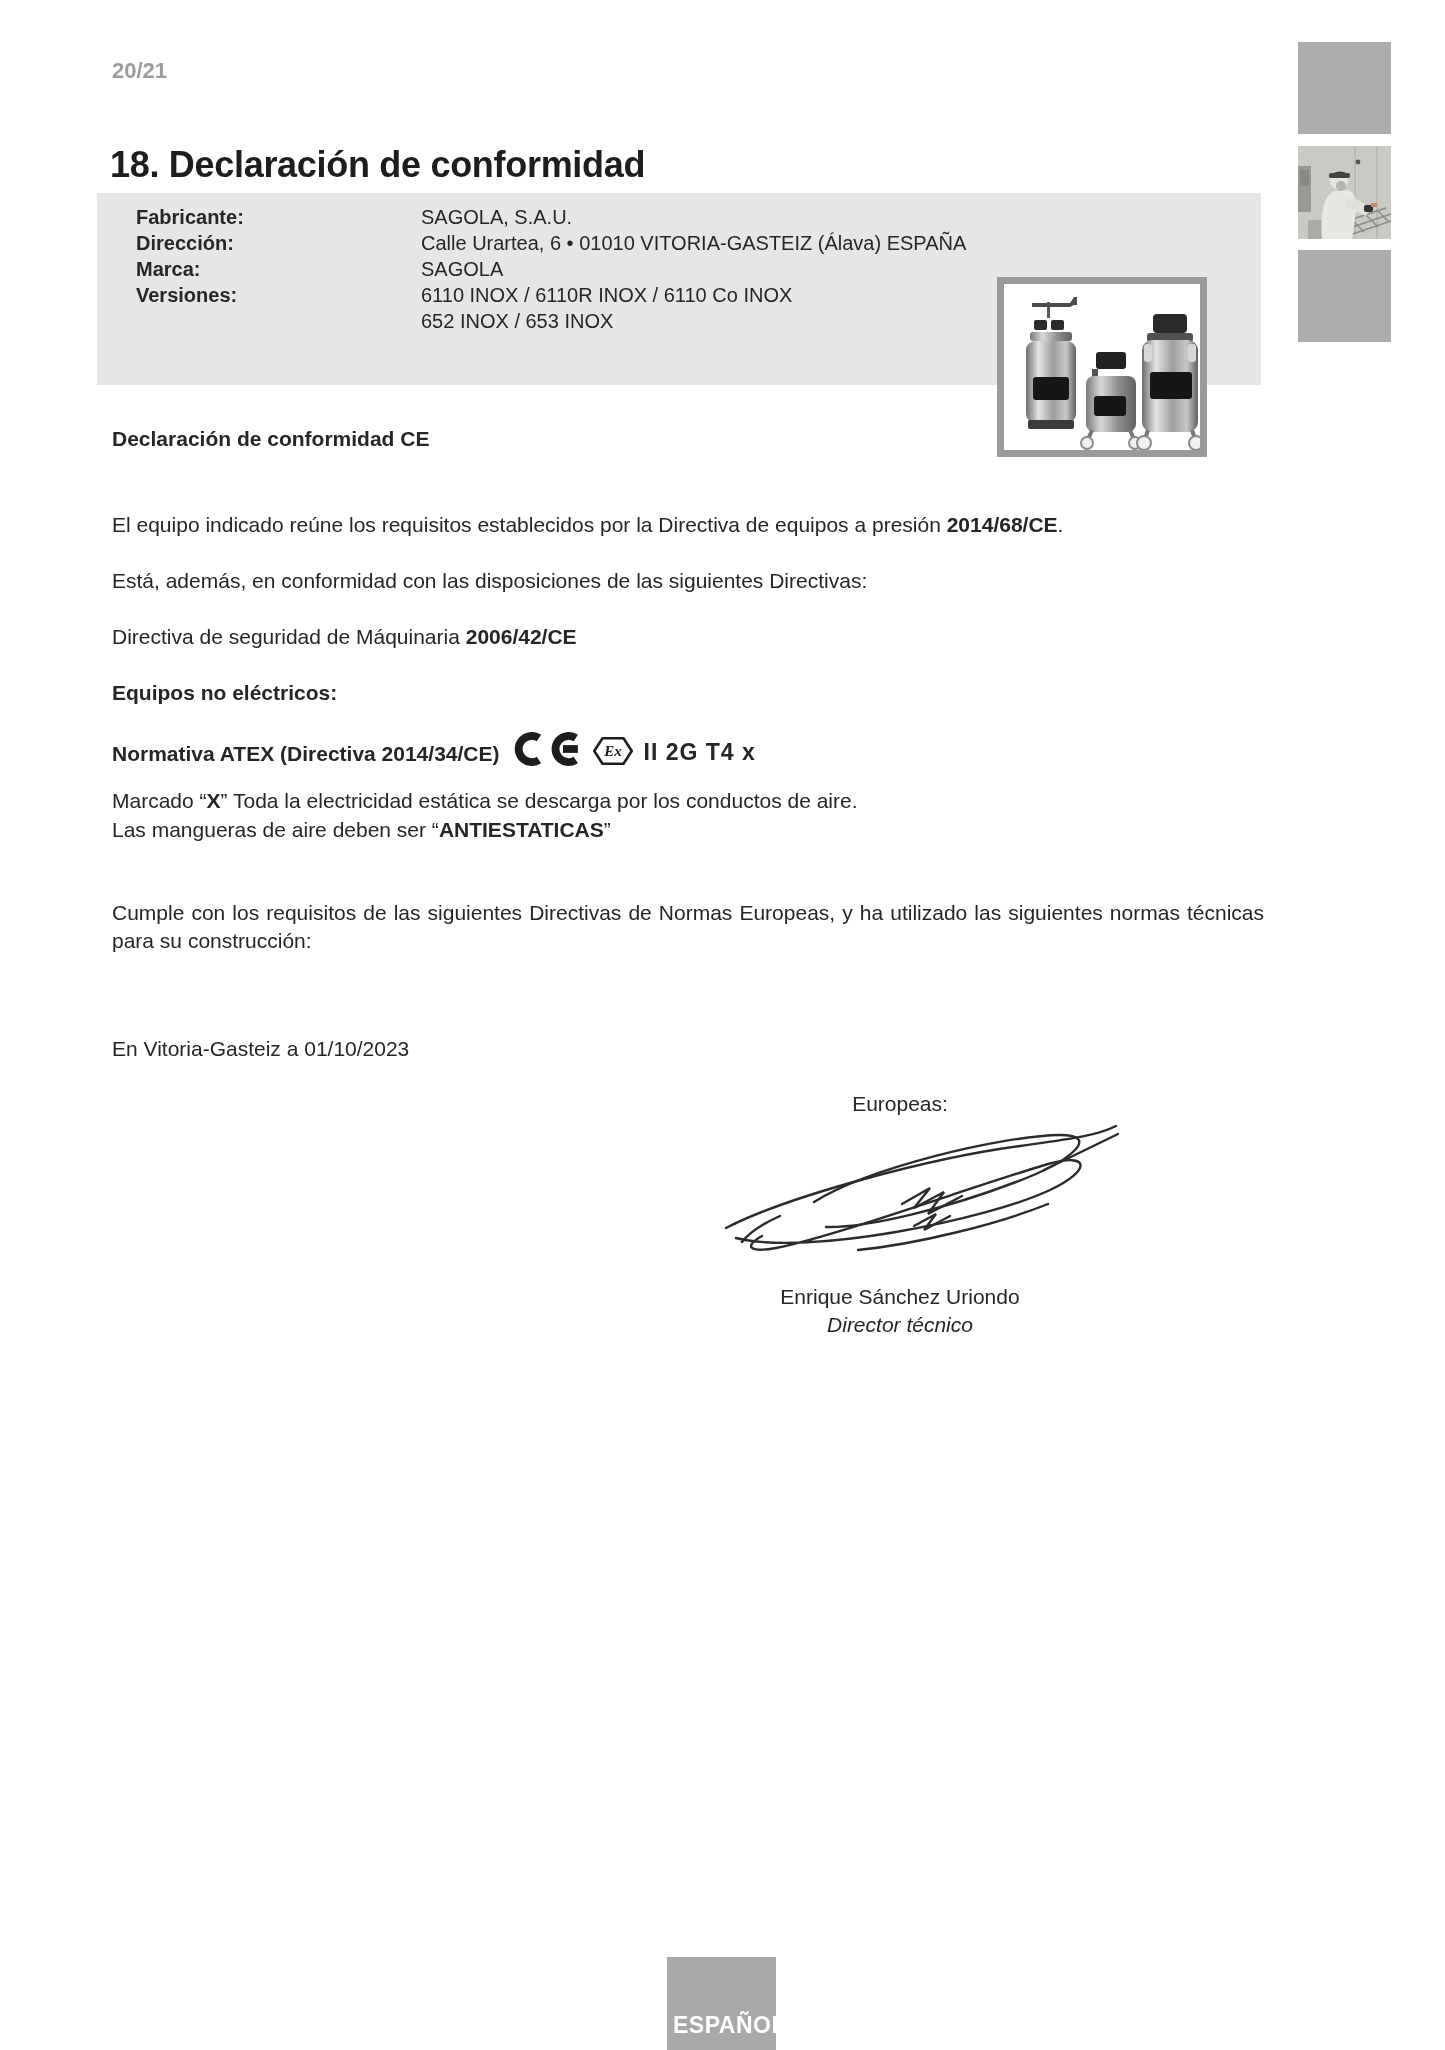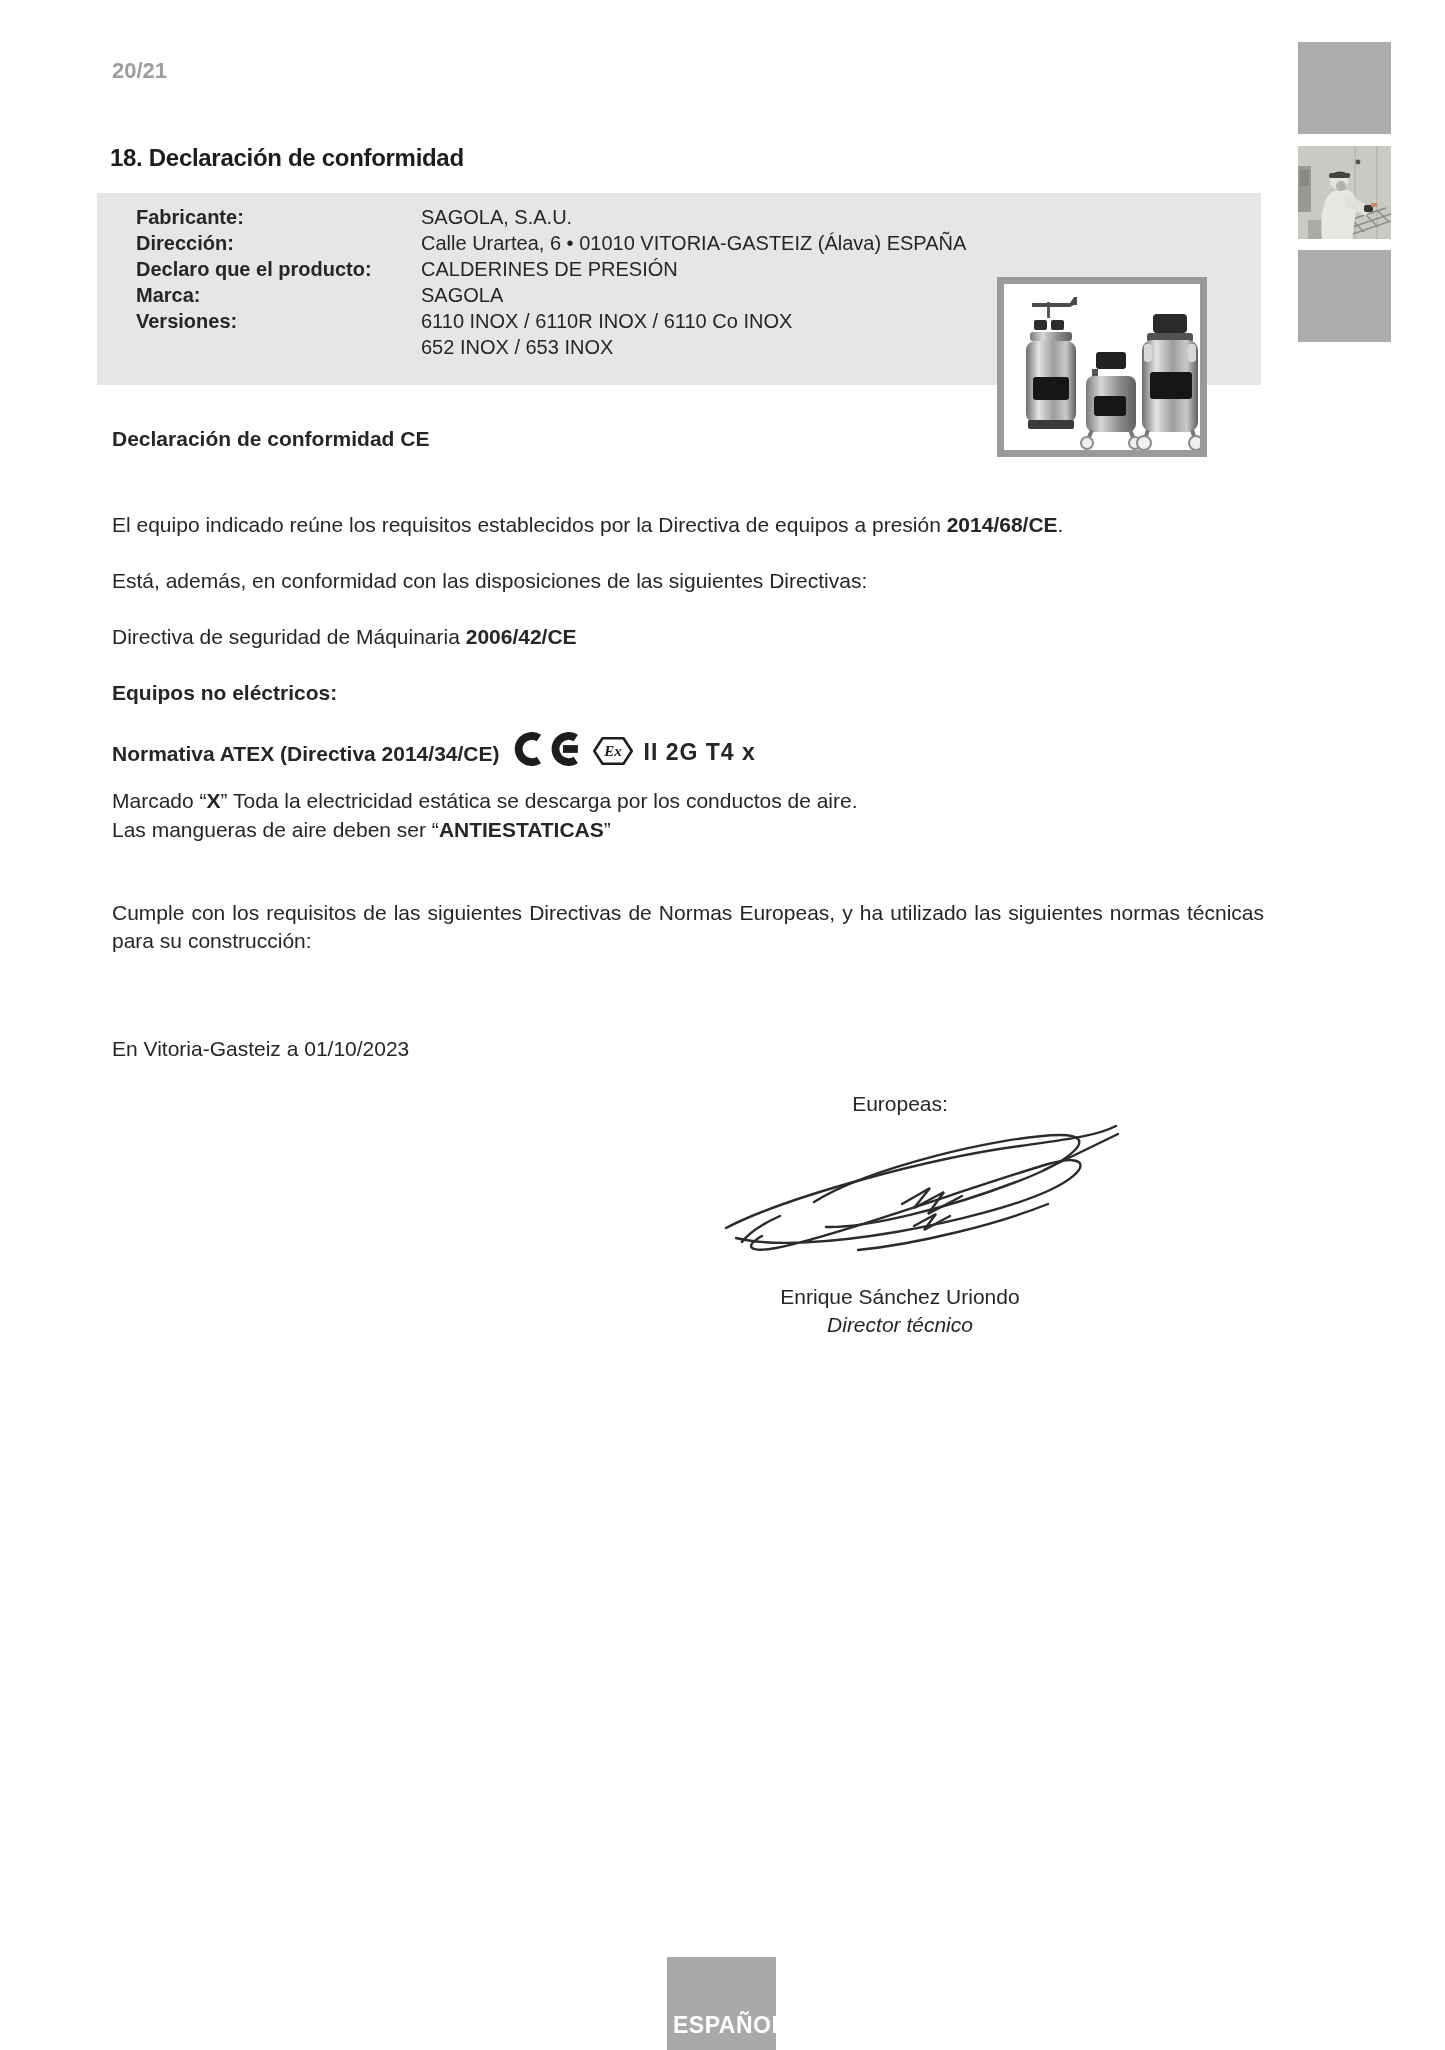--- a/index.html
+++ b/index.html
@@ -5,21 +5,21 @@
   html,body{margin:0;padding:0;}
   body{
     width:1445px;height:2050px;position:relative;background:#ffffff;
     font-family:"Liberation Sans",sans-serif;color:#262626;overflow:hidden;
   }
   .abs{position:absolute;}
   .b{font-weight:bold;}
   .txt{font-size:21px;line-height:28px;}
   .small{font-size:20px;line-height:26px;}
   #page-number{left:112px;top:58px;font-size:22px;font-weight:bold;color:#9b9da0;}
-  #section-title{left:110px;top:144px;font-size:24px;font-weight:bold;color:#1d1d1b;letter-spacing:-0.3px;}
+  #section-title{left:110px;top:144px;font-size:36px;font-weight:bold;color:#1d1d1b;letter-spacing:-0.3px;}
   #info-box{left:97px;top:193px;width:1164px;height:192px;background:#e6e6e6;}
   #info-rows{position:absolute;left:15px;top:11px;width:1140px;margin-left:24px;}
   .info-row{display:flex;}
   .info-label{width:285px;font-weight:bold;flex:0 0 285px;}
   .info-value span{display:block;}
   #product-frame{left:997px;top:277px;width:196px;height:166px;background:#ffffff;border:7px solid #9a9a9a;}
   .rc-square{left:1298px;width:93px;height:92px;background:#adadad;}
   #photo-frame{left:1298px;top:146px;width:93px;height:93px;}
   #ce-heading{left:112px;top:427px;font-size:21px;font-weight:bold;}
   .para{left:112px;width:1152px;}
@@ -51,26 +51,20 @@
           <span>SAGOLA, S.A.U.</span>
         </div>
     </div>
     <div class="info-row">
       <div class="info-label">Dirección:</div>
       <div class="info-value">
           <span>Calle Urartea, 6 • 01010 VITORIA-GASTEIZ (Álava) ESPAÑA</span>
         </div>
     </div>
     <div class="info-row">
-      <div class="info-label">Declaro que el producto:</div>
-      <div class="info-value">
-          <span>CALDERINES DE PRESIÓN</span>
-        </div>
-    </div>
-    <div class="info-row">
       <div class="info-label">Marca:</div>
       <div class="info-value">
           <span>SAGOLA</span>
         </div>
     </div>
     <div class="info-row">
       <div class="info-label">Versiones:</div>
       <div class="info-value">
         <span>6110 INOX / 6110R INOX / 6110 Co INOX</span>
         <span>652 INOX / 653 INOX</span>

